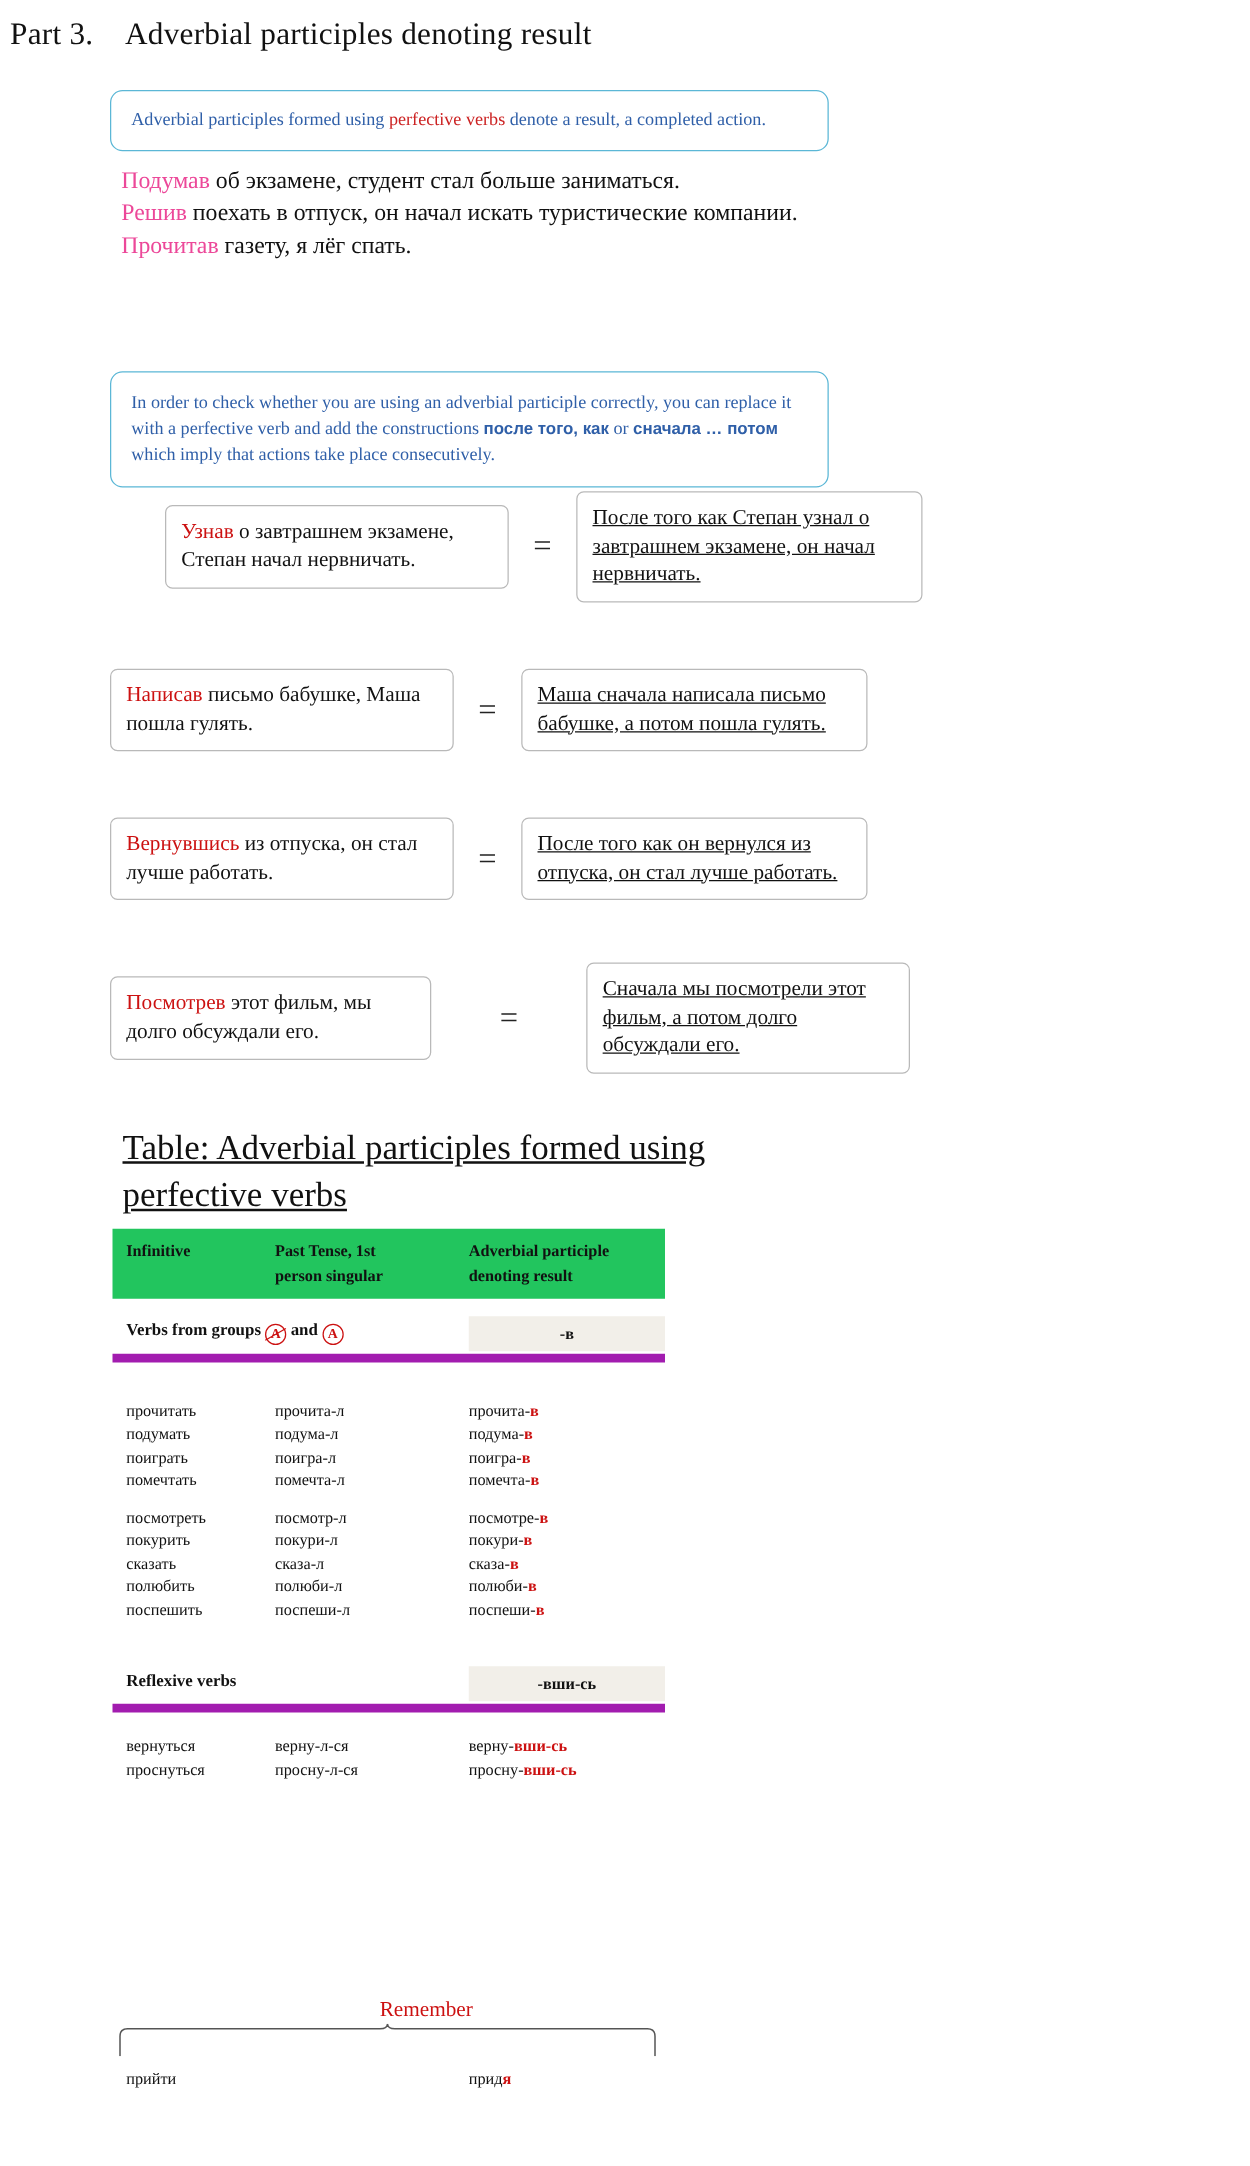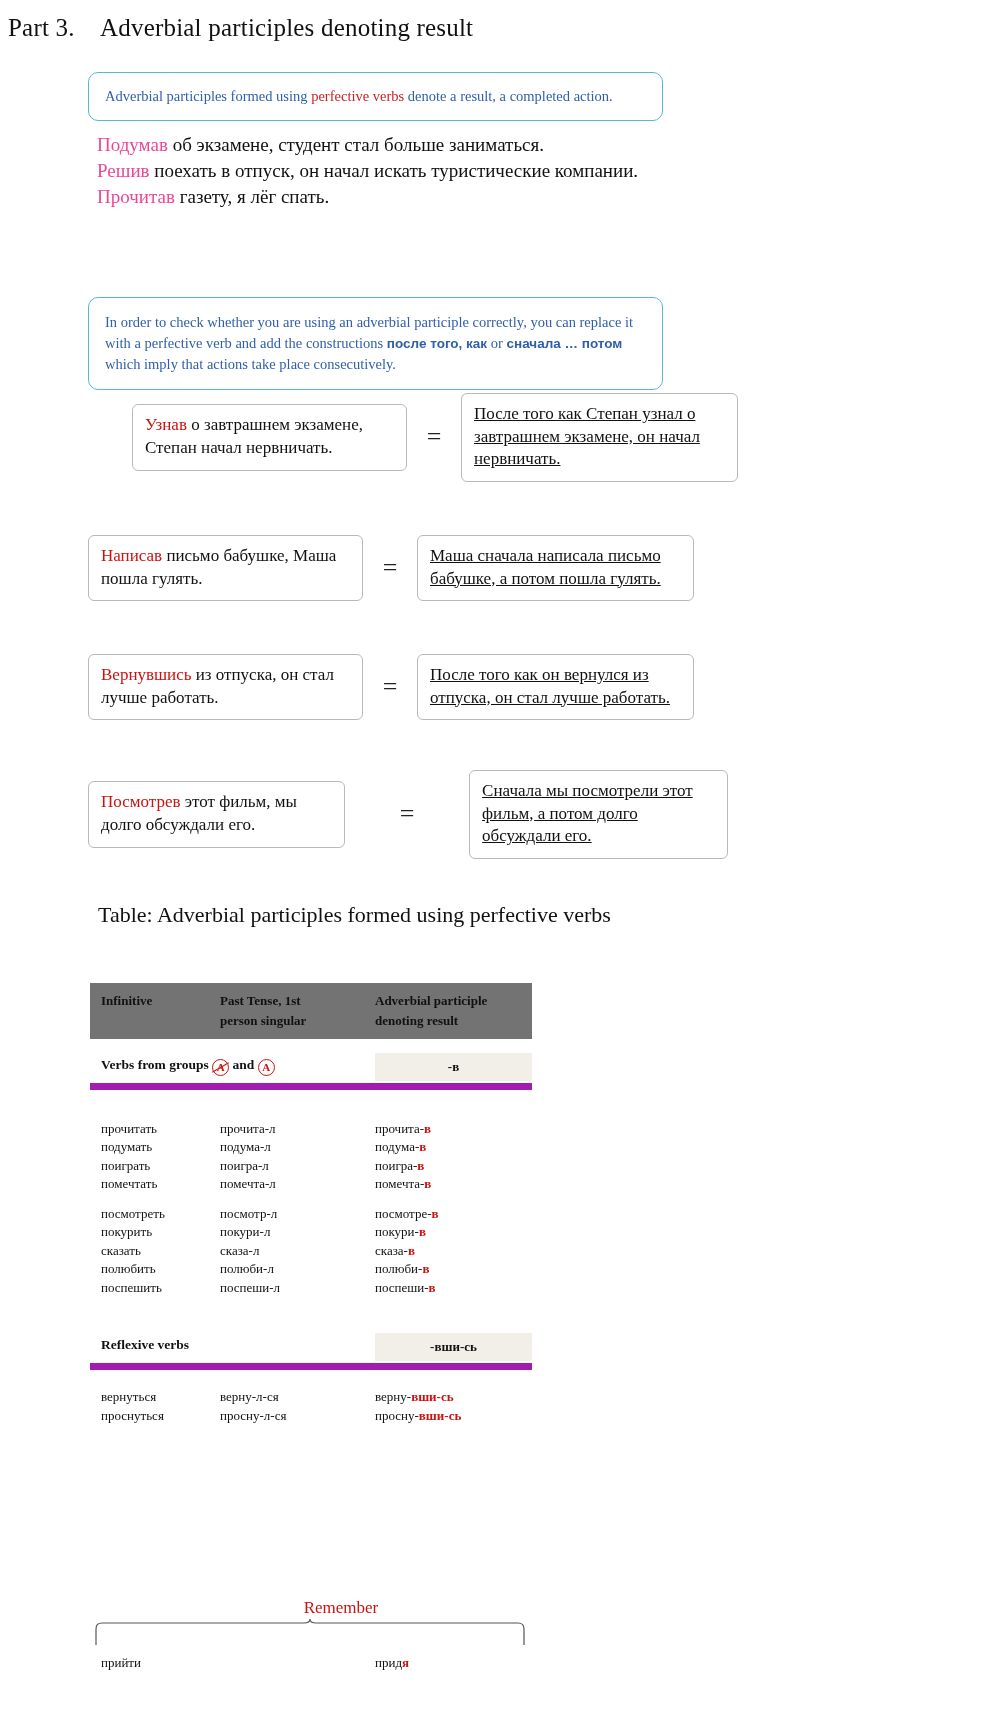--- a/index.html
+++ b/index.html
@@ -97,35 +97,36 @@
     width: 277px;
     text-decoration: underline;
   }
 
   
   .table-title {
     position: absolute;
     left: 98px;
     top: 900px;
     width: 520px;
-    font-size: 22px;
+    font-size: 28px;
     line-height: 1.35;
+    text-decoration: underline;
   }
 
   
   .vtable {
     position: absolute;
     left: 90px;
     top: 983px;
     width: 442px;
     font-family: "Liberation Serif", serif;
     font-size: 13px;
   }
   .vt-head {
-    background: #737373;
+    background: #22c55e;
     display: flex;
     font-weight: bold;
     font-size: 13px;
     padding: 10px 0 10px 0;
   }
   .vt-head .c1 { width: 130px; padding-left: 11px; box-sizing: border-box; }
   .vt-head .c2 { width: 155px; }
   .vt-head .c3 { width: 157px; }
   .vt-head .line2 { display: block; margin-top: 4px; }
 

